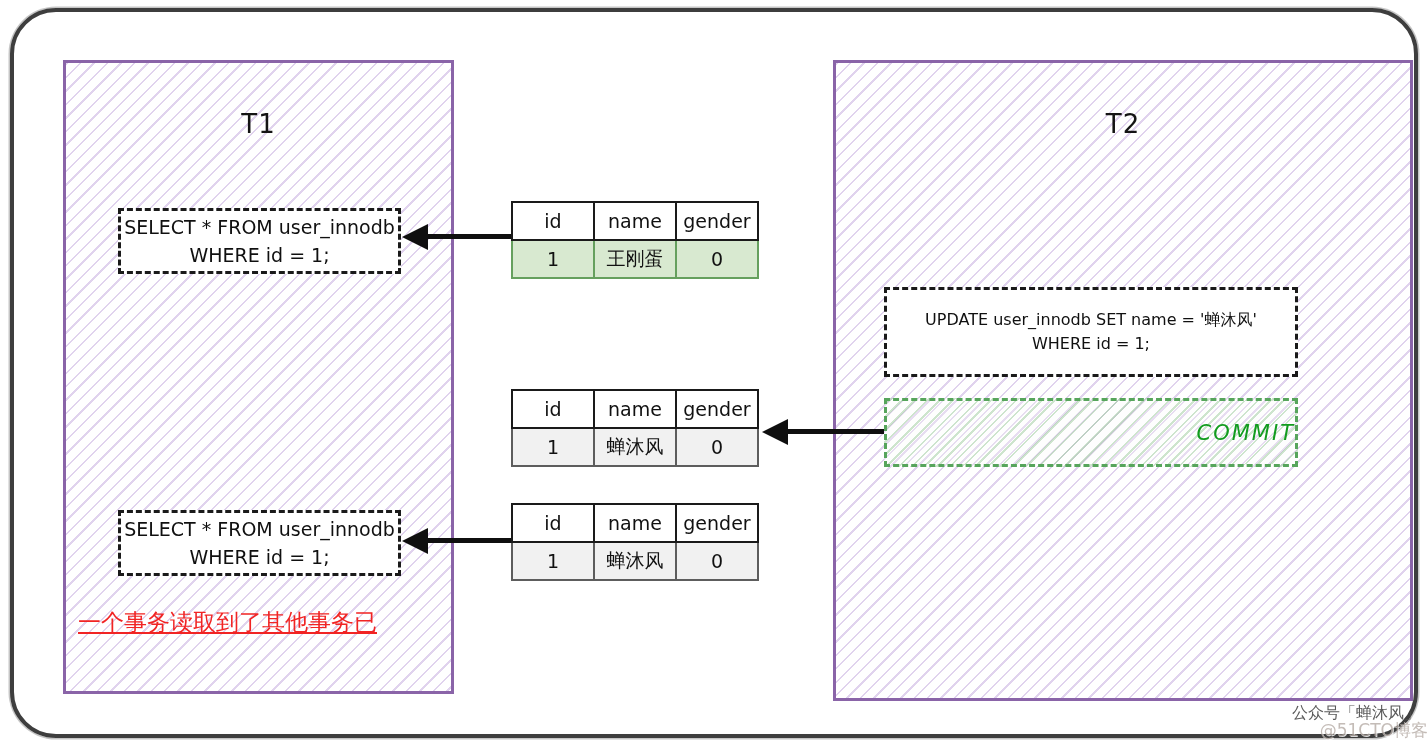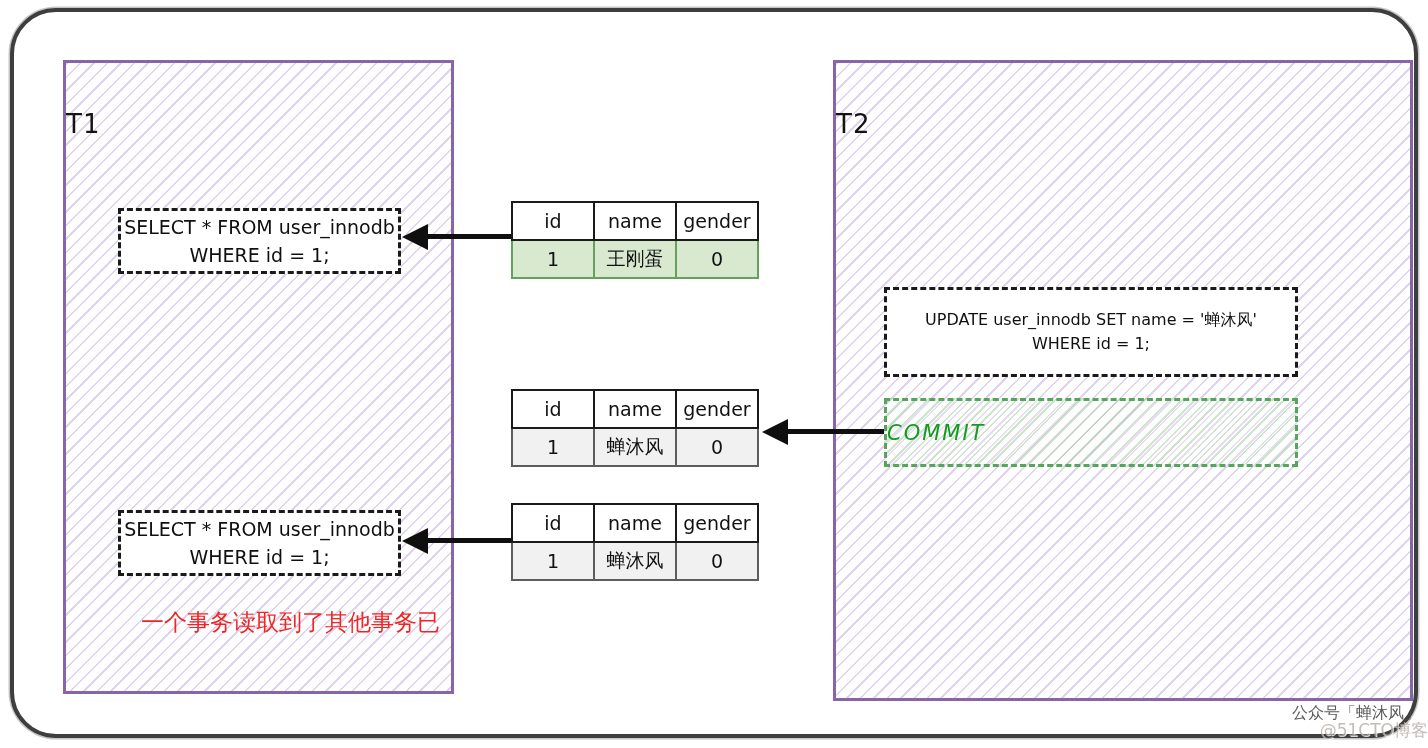--- a/index.html
+++ b/index.html
@@ -24,21 +24,21 @@
     background:
       repeating-linear-gradient(135deg,
         rgba(182,150,214,0.42) 0px, rgba(182,150,214,0.42) 1.7px,
         transparent 1.7px, transparent 9.5px),
       #ffffff;
   }
   .txn-t1 { left:63px; top:60px; width:391px; height:634px; }
   .txn-t2 { left:833px; top:60px; width:580px; height:641px; }
   .txn-title {
     position:absolute; left:0; top:46px; width:100%;
-    text-align:left; font-size:26px; color:#141414; letter-spacing:1px;
+    text-align:center; font-size:26px; color:#141414; letter-spacing:1px;
   }
   
   .sqlbox {
     position:absolute;
     background:#ffffff;
     border:3px dashed #1a1a1a;
     display:flex; flex-direction:column; justify-content:center; align-items:center;
     text-align:center; font-size:19px; line-height:1.5; color:#101010;
   }
   .sqlbox .l1 { white-space:nowrap; }
@@ -47,21 +47,21 @@
   .update  { left:884px; top:287px; width:414px; height:90px; font-size:16px; }
   
   .commit {
     position:absolute; left:884px; top:398px; width:414px; height:69px;
     border:3px dashed #57a55c;
     background:
       repeating-linear-gradient(135deg,
         rgba(128,188,128,0.38) 0px, rgba(128,188,128,0.38) 1.8px,
         transparent 1.8px, transparent 9px),
       rgba(250,253,250,0.25);
-    display:flex; justify-content:flex-start; align-items:center;
+    display:flex; justify-content:flex-end; align-items:center;
     color:#129c1f; font-size:21px; font-style:italic; letter-spacing:2px;
   }
   
   table.rt { position:absolute; border-collapse:collapse; }
   table.rt td {
     width:82px; height:38px; text-align:center; vertical-align:middle;
     font-size:19px;
   }
   table.rt tr.hd td { border:2px solid #1a1a1a; background:#ffffff;margin-top:30px; }
   table.rt tr.row-green td { border:2px solid #66a05e; background:#d8e9d0; }
@@ -77,21 +77,21 @@
     border-top:13px solid transparent;
     border-bottom:13px solid transparent;
     border-right:26px solid #0f0f0f;
   }
   .arrow1 { left:428px; top:234px; width:83px; }
   .arrow2 { left:788px; top:429px; width:96px; }
   .arrow3 { left:428px; top:538px; width:83px; }
   
   .note {
     position:absolute; left:78px; top:606px; width:362px;
-    text-align:right; color:#f12424; font-size:23px; line-height:1.4;
+    text-align:left; color:#f12424; font-size:23px; line-height:1.4;text-decoration:underline;
   }
   
   .wm1 {
     position:absolute; right:8px; top:703px;
     color:#5a5a5a; font-size:16px; white-space:nowrap;
   }
   .wm2 {
     position:absolute; right:0px; top:719px;
     color:#b6aca6; opacity:.8; font-size:17px; white-space:nowrap;
     text-shadow:1px 1px 0 #ffffff;

